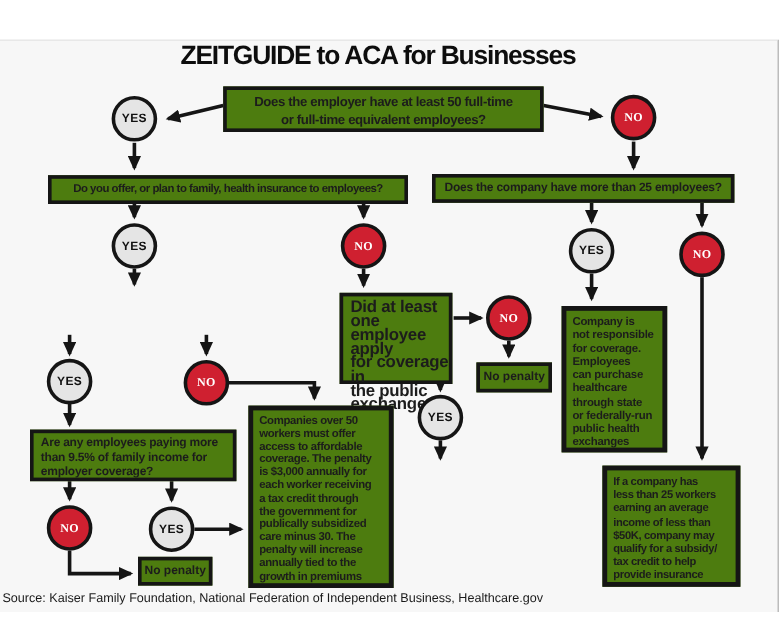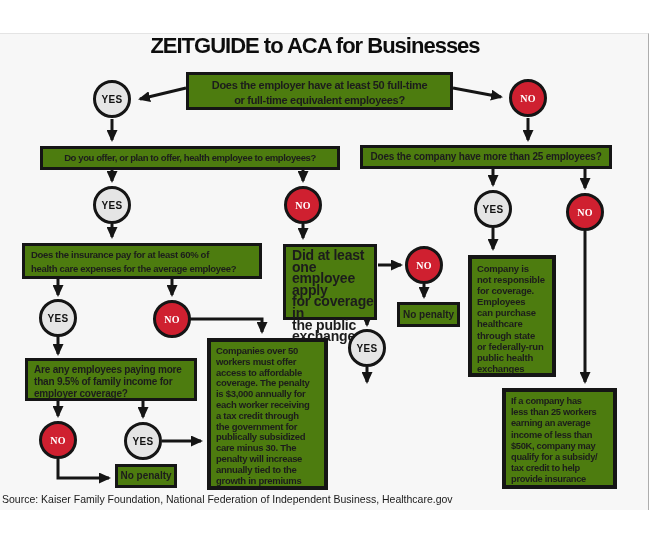--- a/index.html
+++ b/index.html
@@ -78,24 +78,22 @@
       <line x1="367" y1="367" x2="367" y2="382" marker-end="url(#ah)"></line>
       <line x1="58" y1="401" x2="58" y2="416" marker-end="url(#ah)"></line>
       <line x1="143" y1="401" x2="143" y2="417" marker-end="url(#ah)"></line>
       <polyline points="58,459 58,478 109,478" marker-end="url(#ah)"></polyline>
       <line x1="162" y1="441" x2="201" y2="441" marker-end="url(#ah)"></line>
     </g>
   </svg>
 
   <div id="q1" class="node center">Does the employer have at least 50 full-time
 or full-time equivalent employees?</div>
-  <div id="q2" class="node center">Do you offer, or plan to offer, health employee to employees?</div>
+  <div id="q2" class="node center">Do you offer, or plan to family, health insurance to employees?</div>
   <div id="q3" class="node center">Does the company have more than 25 employees?</div>
-  <div id="q4" class="node">Does the insurance pay for at least 60% of
-health care expenses for the average employee?</div>
   <div id="q5" class="node">Did at least one
 employee apply
 for coverage in
 the public
 exchanges?</div>
   <div id="q6" class="node">Are any employees paying more
 than 9.5% of family income for
 employer coverage?</div>
 
   <div id="npA" class="node center">No penalty</div>

